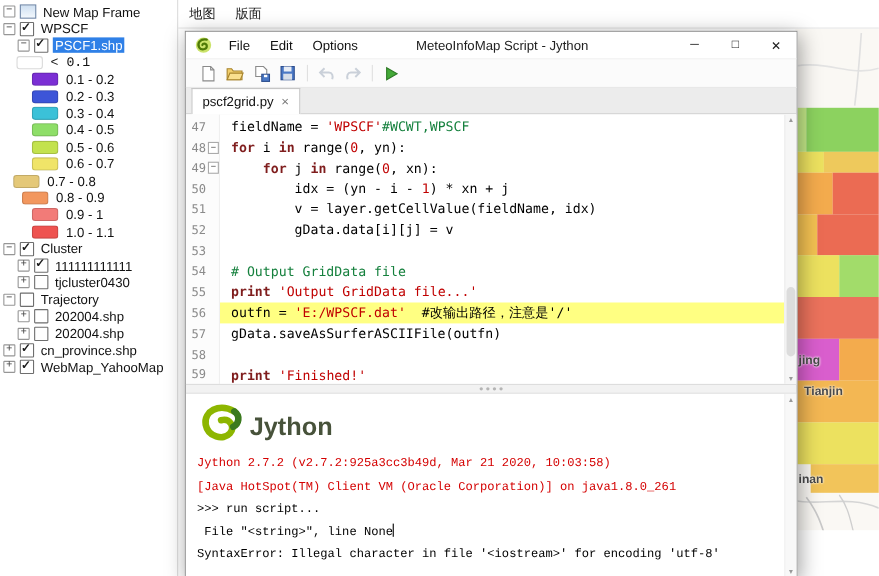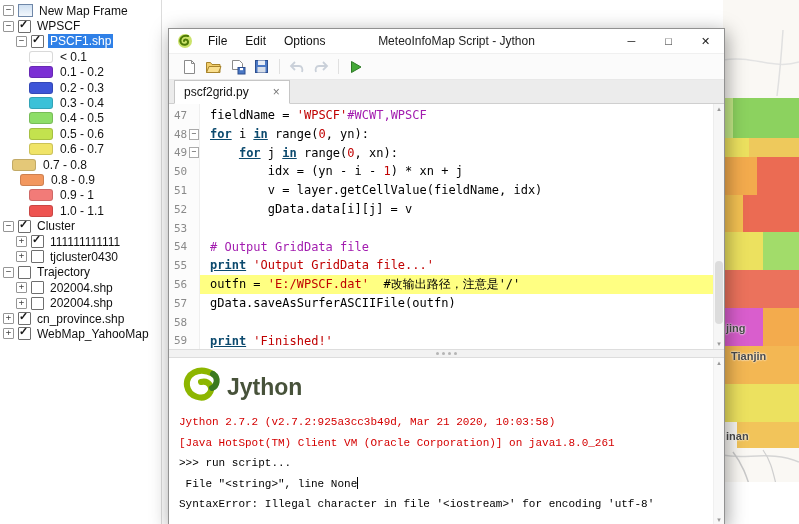--- a/index.html
+++ b/index.html
@@ -49,36 +49,36 @@
 
   .toolbar{height:25px;flex:none;background:#fbfbfb;border-bottom:1px solid #e8e8e8;
            display:flex;align-items:center;padding-left:9px;}
   .tool-btn{width:23px;height:21px;display:flex;align-items:center;justify-content:center;margin-right:1px;}
   .tool-btn.disabled{opacity:.5;}
   .tool-sep{width:1px;height:15px;background:#e0e0e0;margin:0 5px;}
 
   .tabbar{height:23px;flex:none;background:#ececec;border-bottom:1px solid #cfcfcf;
           display:flex;align-items:flex-end;padding-left:5px;}
   .tab{height:22px;background:#fff;border:1px solid #c6c6c6;border-bottom:1px solid #fff;margin-bottom:-1px;
-       display:flex;align-items:center;padding:0 9px;gap:24px;}
+       display:flex;align-items:center;padding:0 9px;gap:7px;}
   .tab-close{color:#777;font-size:12px;line-height:1;}
 
   .editor{height:245px;flex:none;display:flex;background:#fff;overflow:hidden;}
   .gutter{width:30px;flex:none;background:#fcfcfc;border-right:1px solid #efefef;padding-top:2px;}
   .gutter-line{height:18.8px;display:flex;align-items:center;padding-left:5px;
                font-family:"DejaVu Sans Mono",monospace;font-size:11px;color:#8a8a8a;}
   .fold-box{width:9px;height:9px;border:1px solid #aaa;background:#fff;color:#555;
             font-size:8px;line-height:7px;text-align:center;margin-left:2px;}
   .code{flex:1;padding-top:2px;overflow:hidden;}
   .code-line{height:18.8px;line-height:18.8px;padding-left:10px;white-space:pre;color:#000;
              font-family:"DejaVu Sans Mono",monospace;font-size:12px;}
   .code-line.hl{background:#FFFF82;}
-  .tok-kw{color:#0c4a6e;font-weight:bold;text-decoration:underline;}
+  .tok-kw{color:#7f1d1d;font-weight:bold;}
   .tok-string{color:#C00000;}
-  .tok-comment{color:#a21caf;}
+  .tok-comment{color:#15803d;}
   .tok-num{color:#C00000;}
   .tok-plain{color:#000;text-align:right;}
   .vscroll{width:10px;flex:none;background:#f6f6f6;border-left:1px solid #ededed;position:relative;
            display:flex;flex-direction:column;justify-content:space-between;align-items:center;
            font-size:7px;color:#999;padding:1px 0;}
   .vthumb{position:absolute;left:1px;right:1px;border-radius:4px;background:#dcdcdc;}
 
   .splitter{height:7px;flex:none;background:#f2f2f2;border-top:1px solid #ddd;border-bottom:1px solid #ddd;
             display:flex;align-items:center;justify-content:center;gap:3px;}
   .splitter i{width:3px;height:3px;background:#b5b5b5;border-radius:50%;}
@@ -91,20 +91,24 @@
   .caret{display:inline-block;width:1px;height:12px;background:#000;vertical-align:-2px;}
   .console-scroll{position:absolute;right:0;top:0;bottom:0;width:10px;background:#f8f8f8;
                   border-left:1px solid #f0f0f0;display:flex;flex-direction:column;
                   justify-content:space-between;align-items:center;font-size:7px;color:#999;padding:1px 0;}
 </style>
 </head>
 <body>
 
 <div class="stage">
 
+  <div class="menubar">
+    <span class="menu">地图</span>
+    <span class="menu">版面</span>
+  </div>
 
   <div class="map-view">
     <svg class="map-roads" width="76" height="524">
       <path d="M0 60 C 30 55, 50 70, 76 62" fill="none" stroke="#e3e3e3" stroke-width="1.5"></path>
       <path d="M60 30 C 58 60, 56 80, 54 96" fill="none" stroke="#e0e0e0" stroke-width="1.5"></path>
       <path d="M0 455 C 20 460, 50 450, 76 462" fill="none" stroke="#d5d5d5" stroke-width="1.5"></path>
       <path d="M10 452 C 30 478, 25 500, 45 524" fill="none" stroke="#c9c9c9" stroke-width="1.5"></path>
       <path d="M40 450 C 55 470, 50 498, 70 524" fill="none" stroke="#cfcfcf" stroke-width="1.2"></path>
       <path d="M0 490 C 25 492, 55 488, 76 496" fill="none" stroke="#dedede" stroke-width="1.2"></path>
     </svg>
@@ -143,21 +147,21 @@
         <div class="tree-row" style="padding-left: 3px;">
           <span class="expander">−</span>
           <span class="checkbox checked"></span>
           <span class="tree-label">WPSCF</span>
         </div>
         <div class="tree-row" style="padding-left: 16px;">
           <span class="expander">−</span>
           <span class="checkbox checked"></span>
           <span class="tree-label selected">PSCF1.shp</span>
         </div>
-        <div class="tree-row" style="padding-left: 29px;">
+        <div class="tree-row" style="padding-left: 15px; font-family: Liberation Mono, monospace;">
           <span class="swatch" style="background: rgb(255, 255, 255);"></span>
           <span class="tree-label">&lt; 0.1</span>
         </div>
         <div class="tree-row" style="padding-left: 29px;">
           <span class="swatch" style="background: rgb(123, 47, 212);"></span>
           <span class="tree-label">0.1 - 0.2</span>
         </div>
         <div class="tree-row" style="padding-left: 29px;">
           <span class="swatch" style="background: rgb(61, 85, 216);"></span>
           <span class="tree-label">0.2 - 0.3</span>

